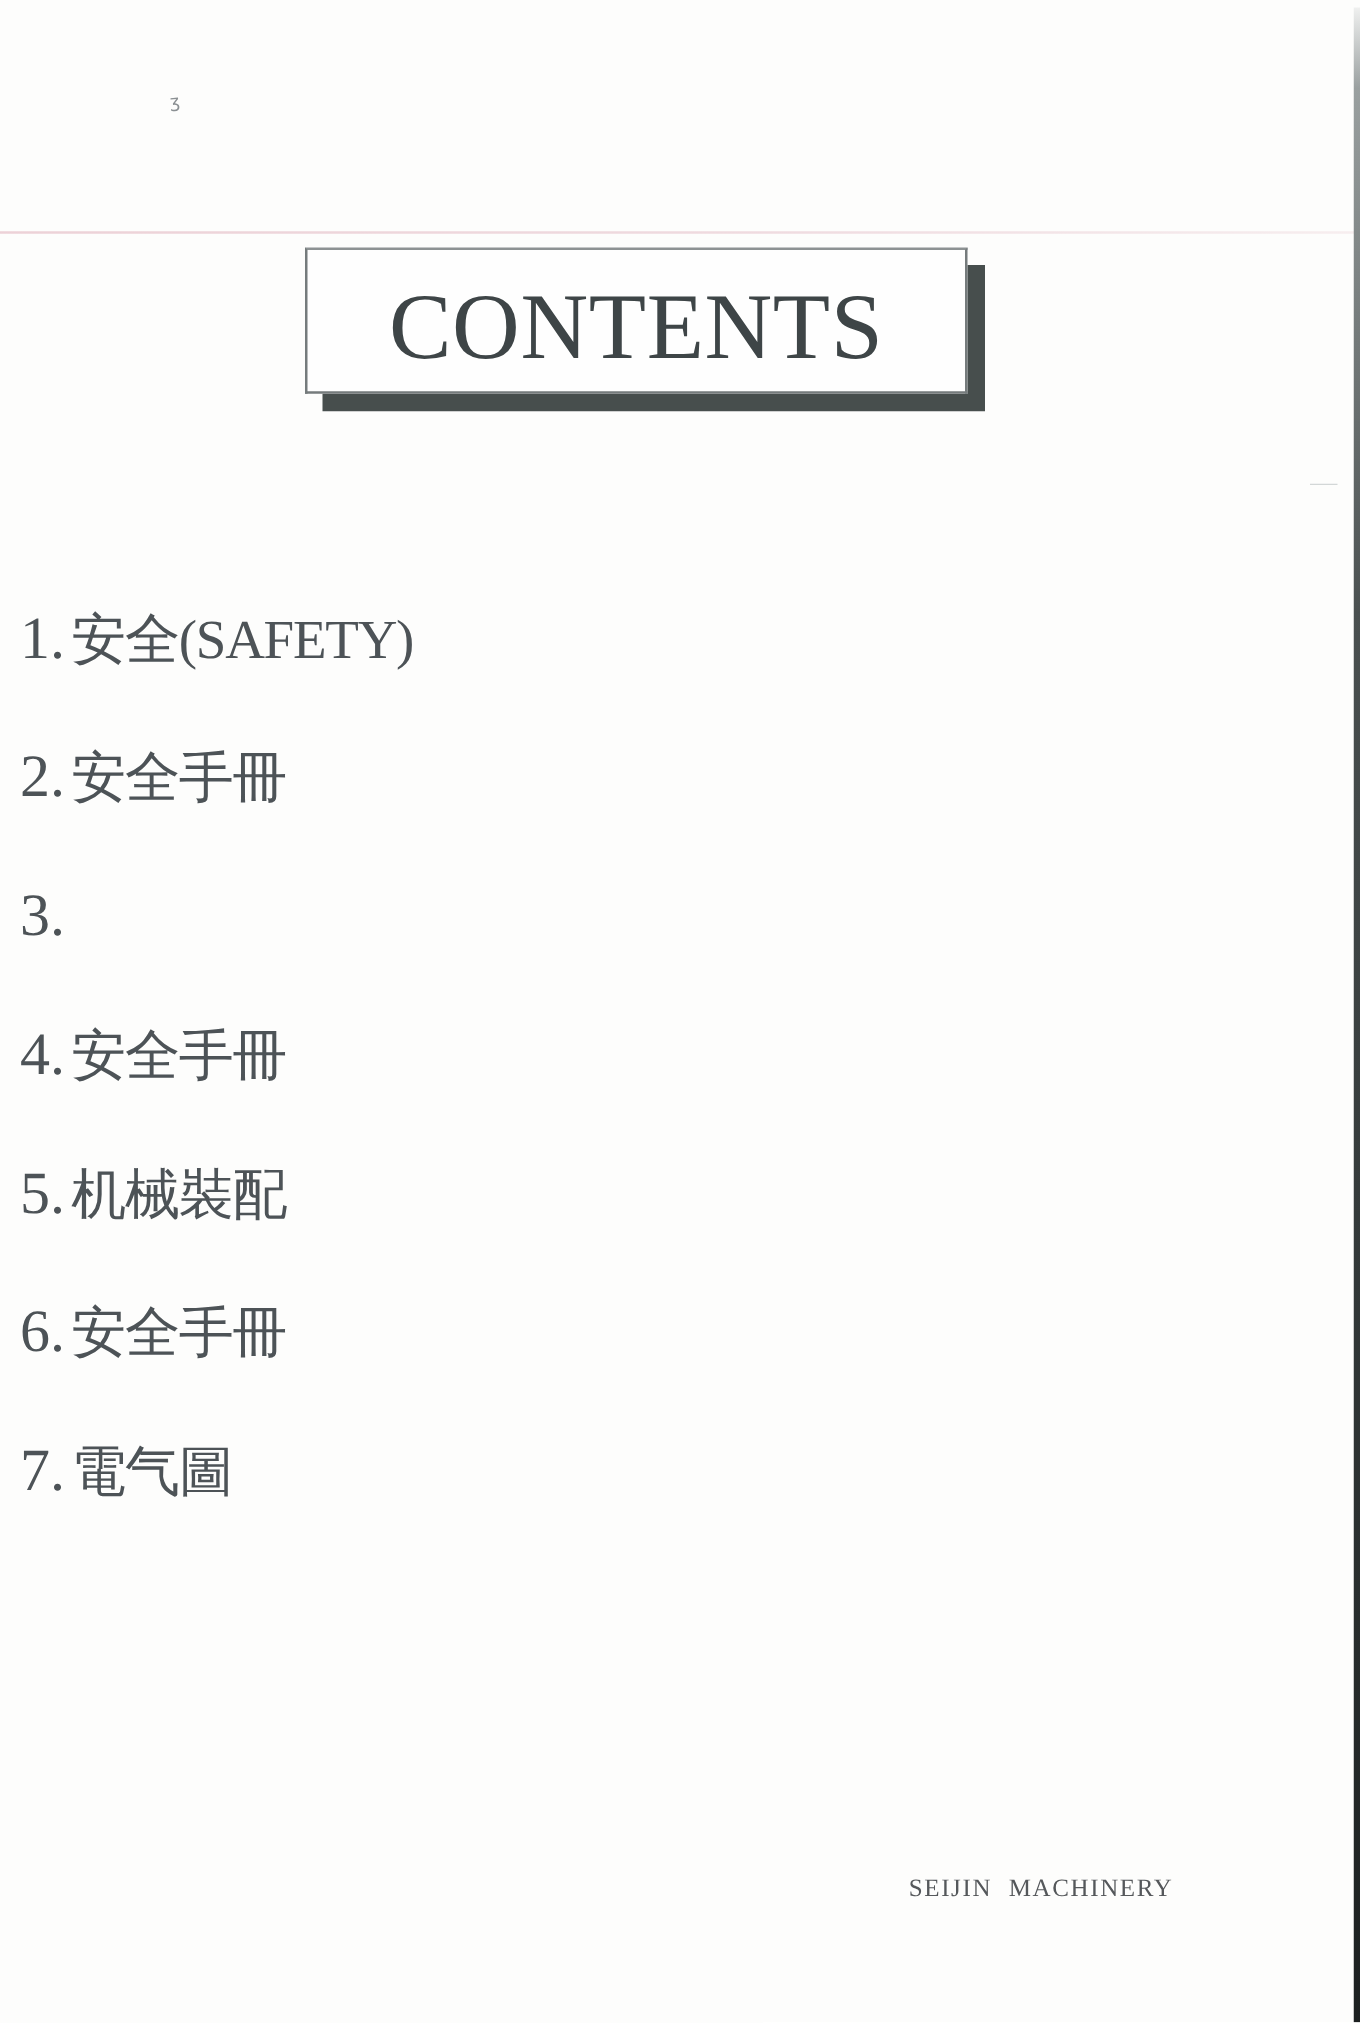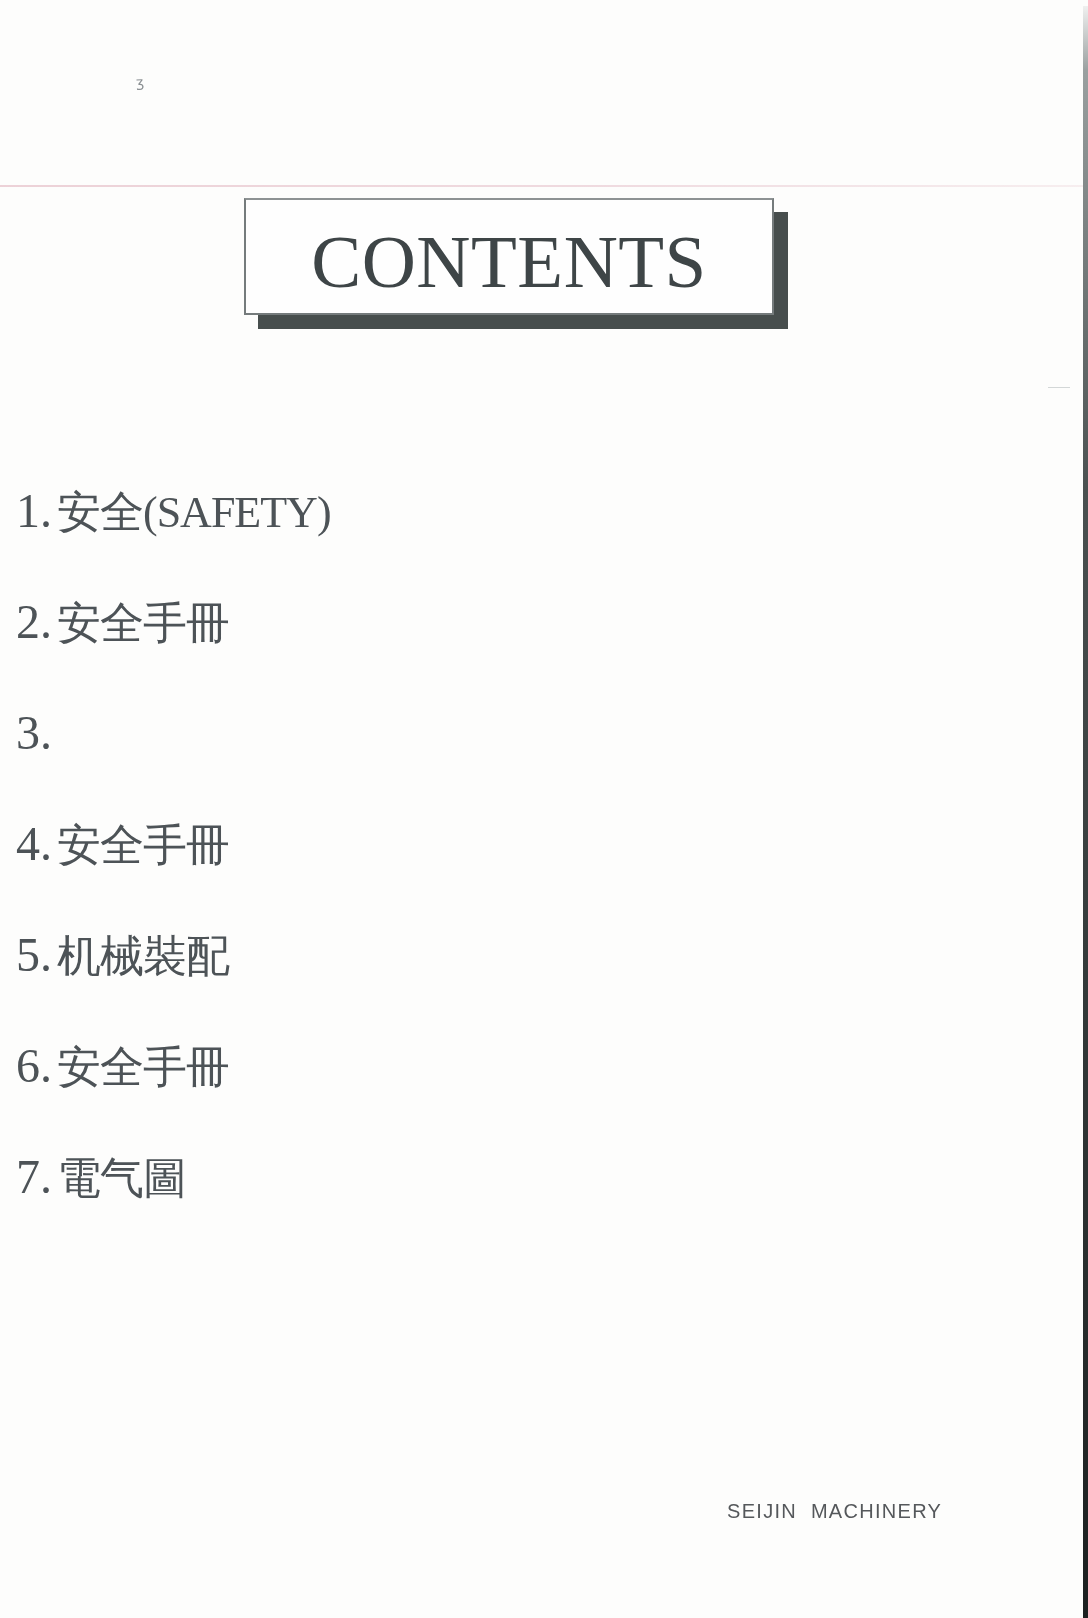--- a/index.html
+++ b/index.html
@@ -105,21 +105,21 @@
   .toc-row:nth-child(3) { top: 709px; }
   .toc-row:nth-child(4) { top: 820px; }
   .toc-row:nth-child(5) { top: 931px; }
   .toc-row:nth-child(6) { top: 1042px; }
   .toc-row:nth-child(7) { top: 1153px; }
 
   
   .footer {
     position: absolute;
     left: 727px; top: 1500px;
-    font-family: Liberation Sans, sans-serif;
+    font-family: Liberation Serif, serif;
     font-size: 20px;
     letter-spacing: 1.3px;
     word-spacing: 7px;
     color: var(--footer_text, #55585b);
     white-space: nowrap;
   }
 </style>
 </head>
 <body>
 

